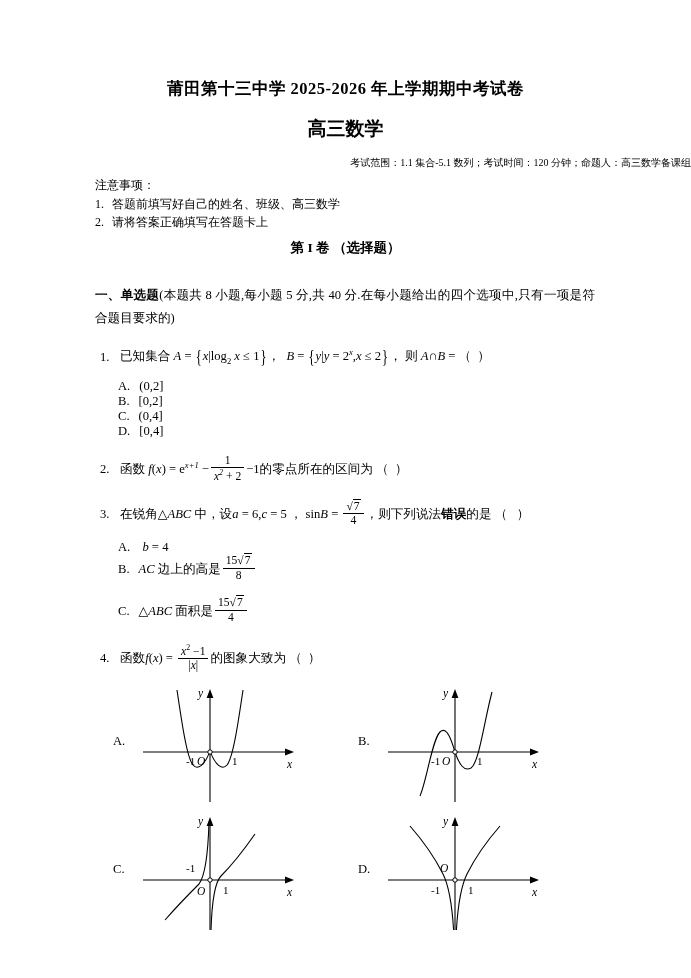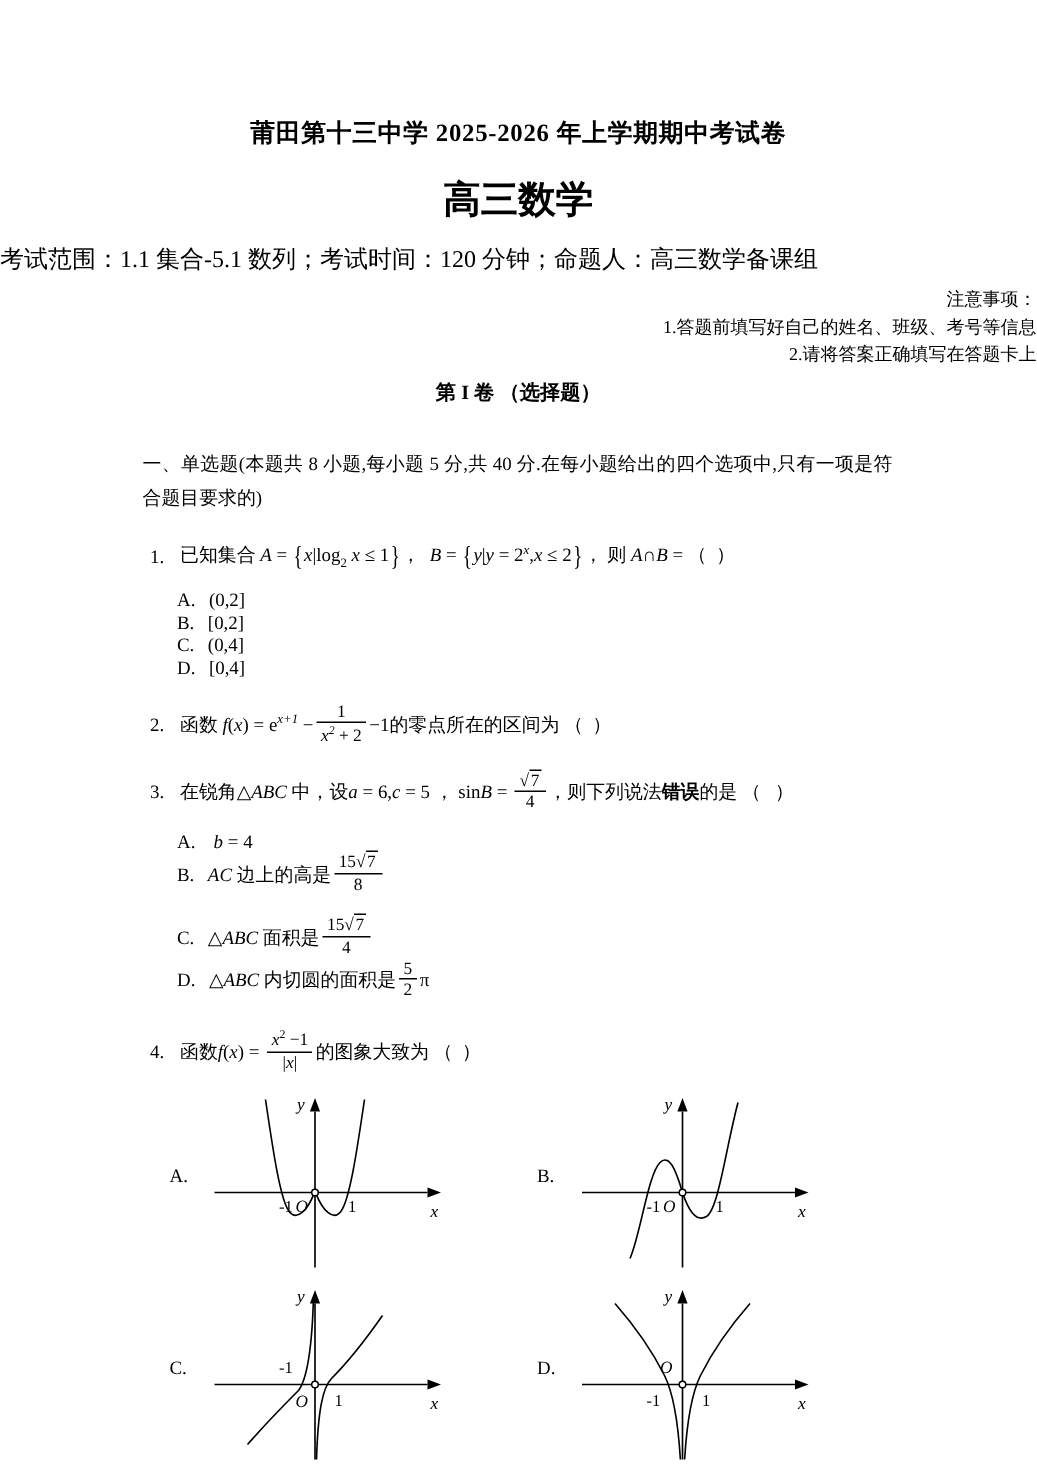--- a/index.html
+++ b/index.html
@@ -17,52 +17,52 @@
   .doc-title{
     text-align:center;
     font-size:16.5px;
     font-weight:bold;
     letter-spacing:.5px;
     margin:78px 0 0 0;
     font-family:"Liberation Serif","DejaVu Serif",serif;
   }
   .doc-subtitle{
     text-align:center;
-    font-size:25px;
+    font-size:19px;
     font-weight:bold;
     margin:16px 0 0 0;
   }
   .exam-meta{
-    text-align:left;
-    font-size:16px;
+    text-align:right;
+    font-size:10px;
     margin:14px 0 0 0;
   }
   .notice-block{
     margin:6px 0 0 95px;
     font-size:12px;
     line-height:1.55;
   }
-  .notice-line{ white-space:nowrap;text-align:right; }
+  .notice-line{ white-space:nowrap; }
   .notice-line .num{ display:inline-block; width:17px; }
 
   .part-title{
     text-align:center;
     font-size:13.5px;
     font-weight:bold;
     margin:7px 0 0 0;
   }
 
   .section-head{
     margin:27px 0 0 95px;
     width:500px;
     font-size:12.6px;
     line-height:1.85;
     text-align:justify;
   }
-  .section-head b{ font-weight:normal; }
+  .section-head b{ font-weight:bold; }
 
   
   .q{ margin:16px 0 0 0; position:relative; }
   .q-stem{
     margin-left:100px;
     font-size:12.6px;
     line-height:1.5;
     display:flex;
     align-items:baseline;
   }
@@ -124,21 +124,21 @@
 
 <div class="page">
 
   <div class="doc-title">莆田第十三中学 2025-2026 年上学期期中考试卷</div>
   <div class="doc-subtitle">高三数学</div>
   <div class="exam-meta">考试范围：1.1 集合-5.1 数列；考试时间：120 分钟；命题人：高三数学备课组</div>
 
   <div class="notice-block">
     <div class="notice-line">注意事项：</div>
     <div class="notice-line">
-      <span class="num">1.</span><span>答题前填写好自己的姓名、班级、考号等信息</span>
+      <span class="num">1.</span><span>答题前填写好自己的姓名、班级、高三数学</span>
     </div>
     <div class="notice-line">
       <span class="num">2.</span><span>请将答案正确填写在答题卡上</span>
     </div>
   </div>
 
   <div class="part-title">第 I 卷 （选择题）</div>
 
   <div class="section-head">
     <b>一、单选题</b><span>(本题共 8 小题,每小题 5 分,共 40 分.在每小题给出的四个选项中,只有一项是符合题目要求的)</span>
@@ -168,21 +168,20 @@
     <div class="q-stem">
       <span class="q-num">3.</span>
       <span class="q-body">在锐角<span class="tri">△</span><span class="mi">ABC</span> 中，设<span class="mi">a</span> <span class="mo">=</span> <span class="mn">6,</span><span class="mi">c</span> <span class="mo">=</span> <span class="mn">5</span> ，&nbsp;<span class="mn">sin</span><span class="mi">B</span> <span class="mo">=</span> <span class="frac"><span class="num"><span class="sqrt"><span class="rad">√</span><span class="under">7</span></span></span><span class="den"><span class="mn">4</span></span></span>，则下列说法<b>错误</b>的是&nbsp;（&nbsp;&nbsp;&nbsp;）</span>
     </div>
     <div class="opts two">
       <div class="opt"><span class="lbl">A.</span>&nbsp;<span><span class="mi">b</span> <span class="mo">=</span> <span class="mn">4</span></span></div>
       <div class="opt"><span class="lbl">B.</span><span><span class="mi">AC</span> 边上的高是<span class="frac"><span class="num"><span class="mn">15</span><span class="sqrt"><span class="rad">√</span><span class="under">7</span></span></span><span class="den"><span class="mn">8</span></span></span></span></div>
     </div>
     <div class="opts two" style="margin-top:14px;">
       <div class="opt"><span class="lbl">C.</span><span><span class="tri">△</span><span class="mi">ABC</span> 面积是<span class="frac"><span class="num"><span class="mn">15</span><span class="sqrt"><span class="rad">√</span><span class="under">7</span></span></span><span class="den"><span class="mn">4</span></span></span></span></div>
-      <div class="opt"><span class="lbl">D.</span><span><span class="tri">△</span><span class="mi">ABC</span> 内切圆的面积是<span class="frac"><span class="num"><span class="mn">5</span></span><span class="den"><span class="mn">2</span></span></span><span class="mn">π</span></span></div>
     </div>
   </div>
 
   <div class="q" style="margin-top:18px;">
     <div class="q-stem">
       <span class="q-num">4.</span>
       <span class="q-body">函数<span class="mi">f</span><span class="mo">(</span><span class="mi">x</span><span class="mo">)</span> <span class="mo">=</span> <span class="frac"><span class="num"><span class="mi">x</span><span class="sup-n">2</span> <span class="mo">−</span><span class="mn">1</span></span><span class="den"><span class="bars">|</span><span class="mi">x</span><span class="bars">|</span></span></span>的图象大致为&nbsp;（&nbsp;&nbsp;）</span>
     </div>
 
     <div class="graph-grid">

